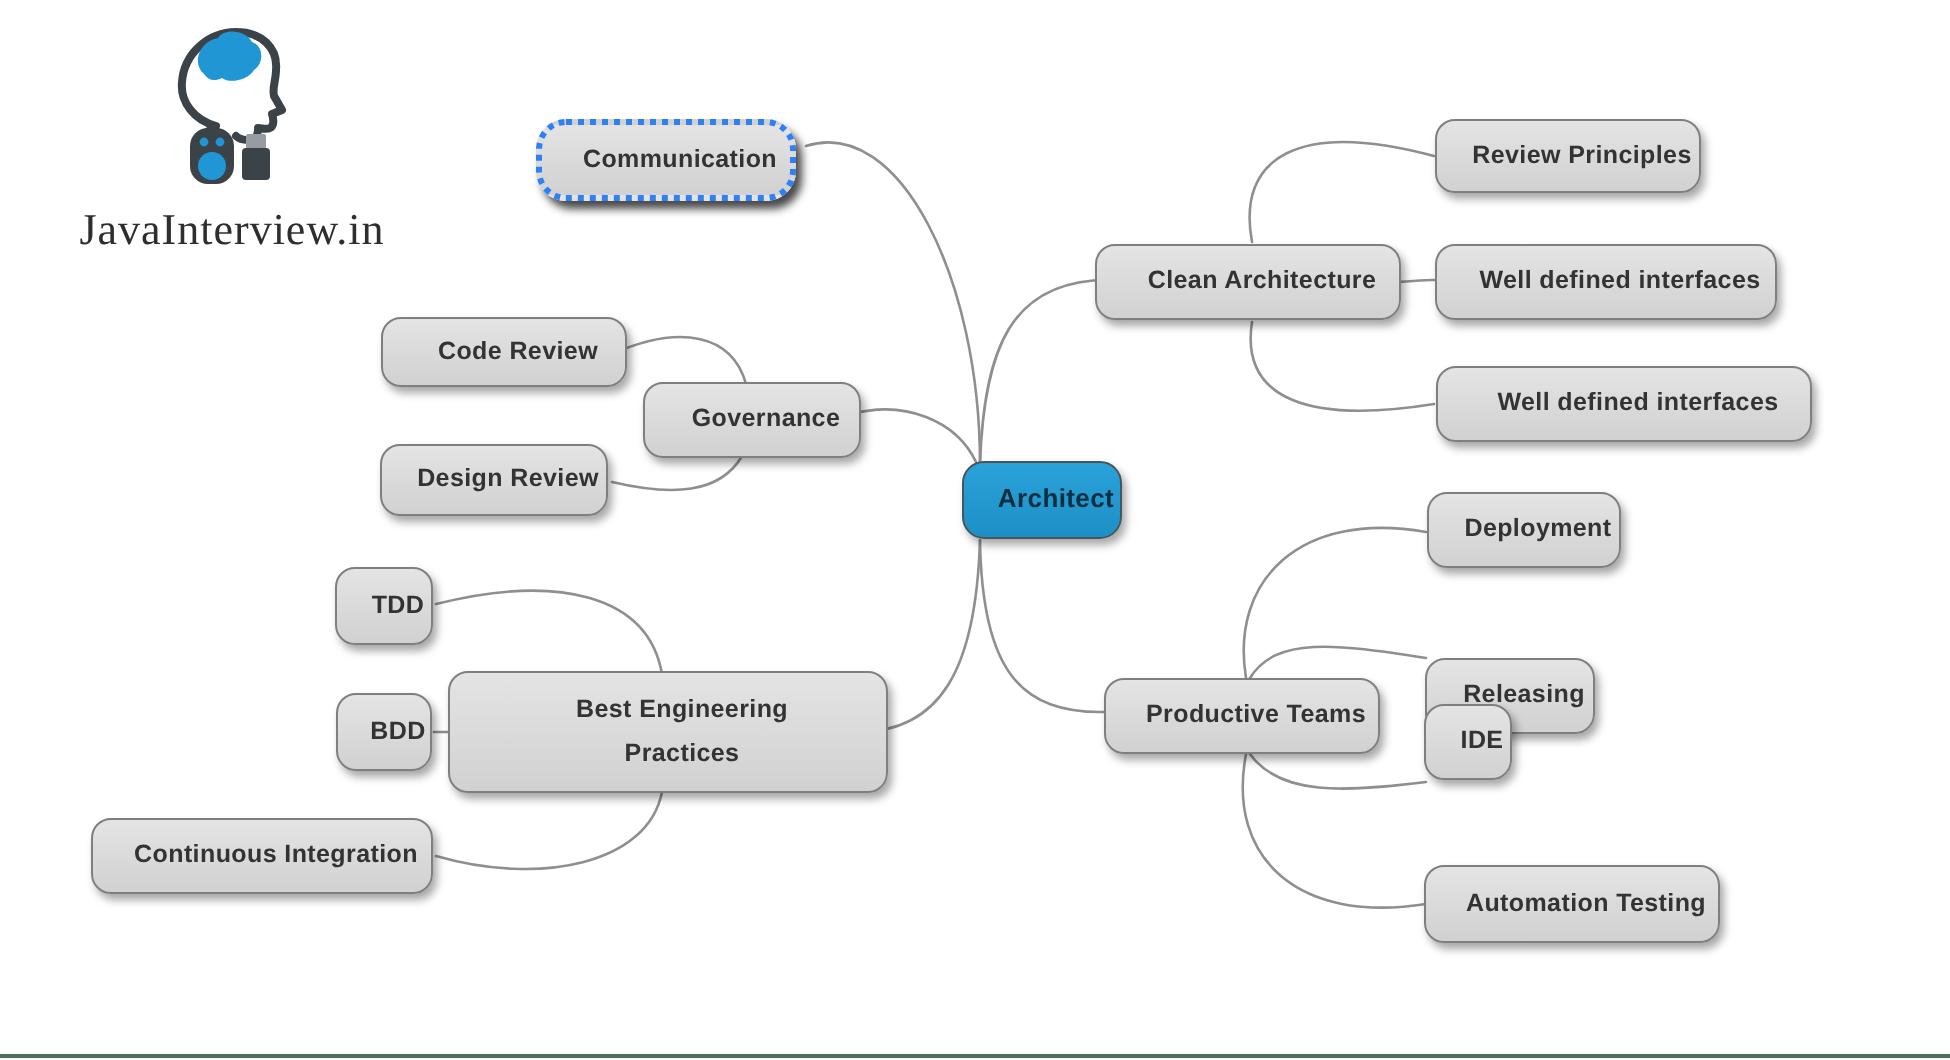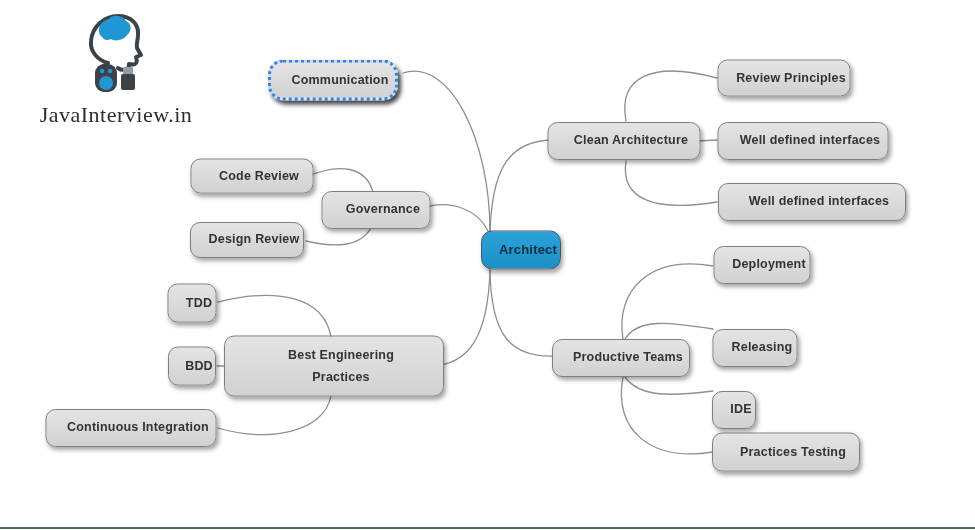--- a/index.html
+++ b/index.html
@@ -82,22 +82,22 @@
       <div class="node" style="left: 334px; top: 366px; width: 220px; height: 61px;"><span>Best Engineering
 Practices</span></div>
       <div class="node" style="left: 131px; top: 428px; width: 171px; height: 38px;"><span>Continuous Integration</span></div>
       <div class="node" style="left: 624px; top: 141px; width: 153px; height: 38px;"><span>Clean Architecture</span></div>
       <div class="node" style="left: 784px; top: 78px; width: 133px; height: 37px;"><span>Review Principles</span></div>
       <div class="node" style="left: 803px; top: 141px; width: 171px; height: 38px;"><span>Well defined interfaces</span></div>
       <div class="node" style="left: 812px; top: 202px; width: 188px; height: 38px;"><span>Well defined interfaces</span></div>
       <div class="node" style="left: 621px; top: 358px; width: 138px; height: 38px;"><span>Productive Teams</span></div>
       <div class="node" style="left: 762px; top: 265px; width: 97px; height: 38px;"><span>Deployment</span></div>
       <div class="node" style="left: 755px; top: 348px; width: 85px; height: 38px;"><span>Releasing</span></div>
-      <div class="node" style="left: 734px; top: 410px; width: 44px; height: 38px;"><span>IDE</span></div>
-      <div class="node" style="left: 786px; top: 452px; width: 148px; height: 39px;"><span>Practices Testing</span></div>
+      <div class="node" style="left: 734px; top: 371px; width: 44px; height: 38px;"><span>IDE</span></div>
+      <div class="node" style="left: 786px; top: 452px; width: 148px; height: 39px;"><span>Automation Testing</span></div>
     </div>
 
   <div class="logo">
     <svg width="76" height="92" viewBox="0 0 76 92">
 
       <path d="M30,57 C19,54 12,45 13,35 C14,21 26,10 40,10 C53,10 61,18 60,29
                C60,34 58,38 59,42 L63,49 L58,51 C59,54 59,57 57,58
                C55,59 53,58 51,58 C51,62 50,64 46,64 C43,64 41,63 40,62" style="fill:none;stroke:var(--logo-ink,#3b4248);stroke-width:4;stroke-linecap:round;stroke-linejoin:round"></path>
 
       <path d="M30,57 C23,60 21,65 26,63" style="fill:none;stroke:var(--logo-ink,#3b4248);stroke-width:3.2;stroke-linecap:round"></path>

